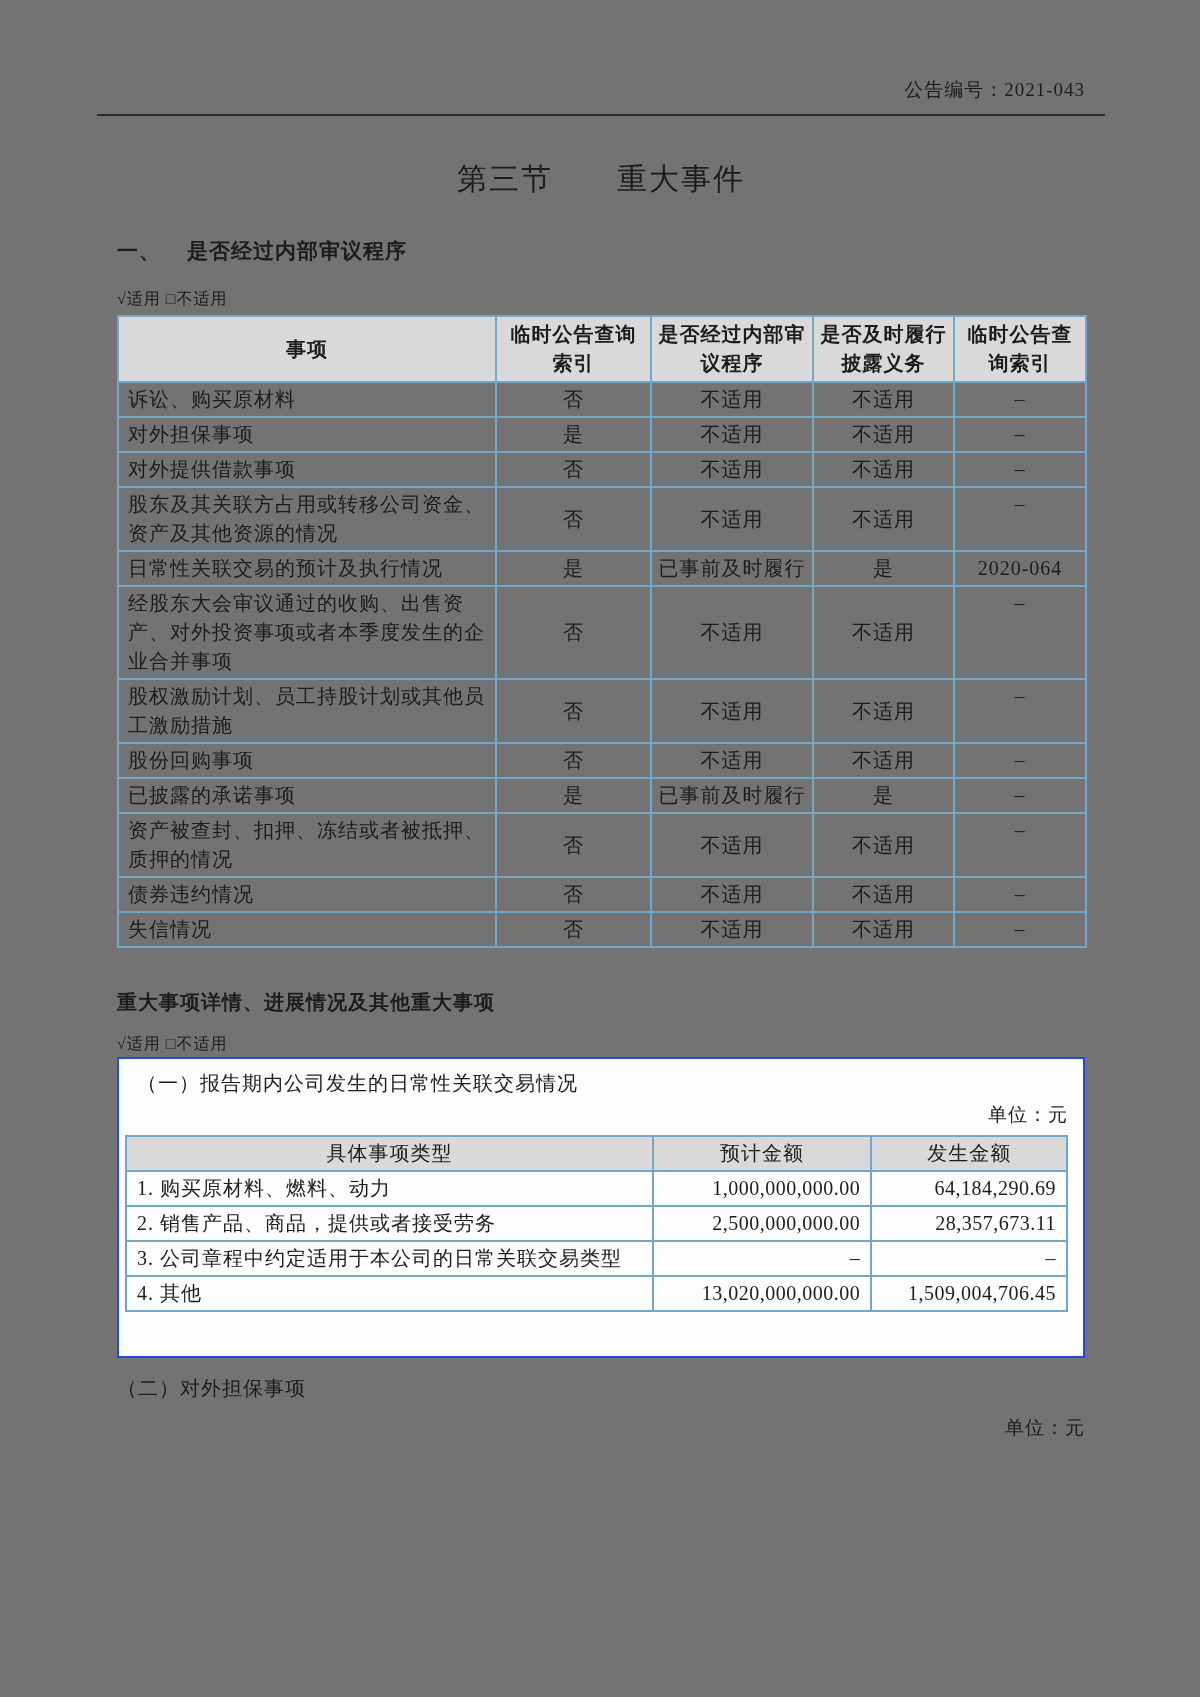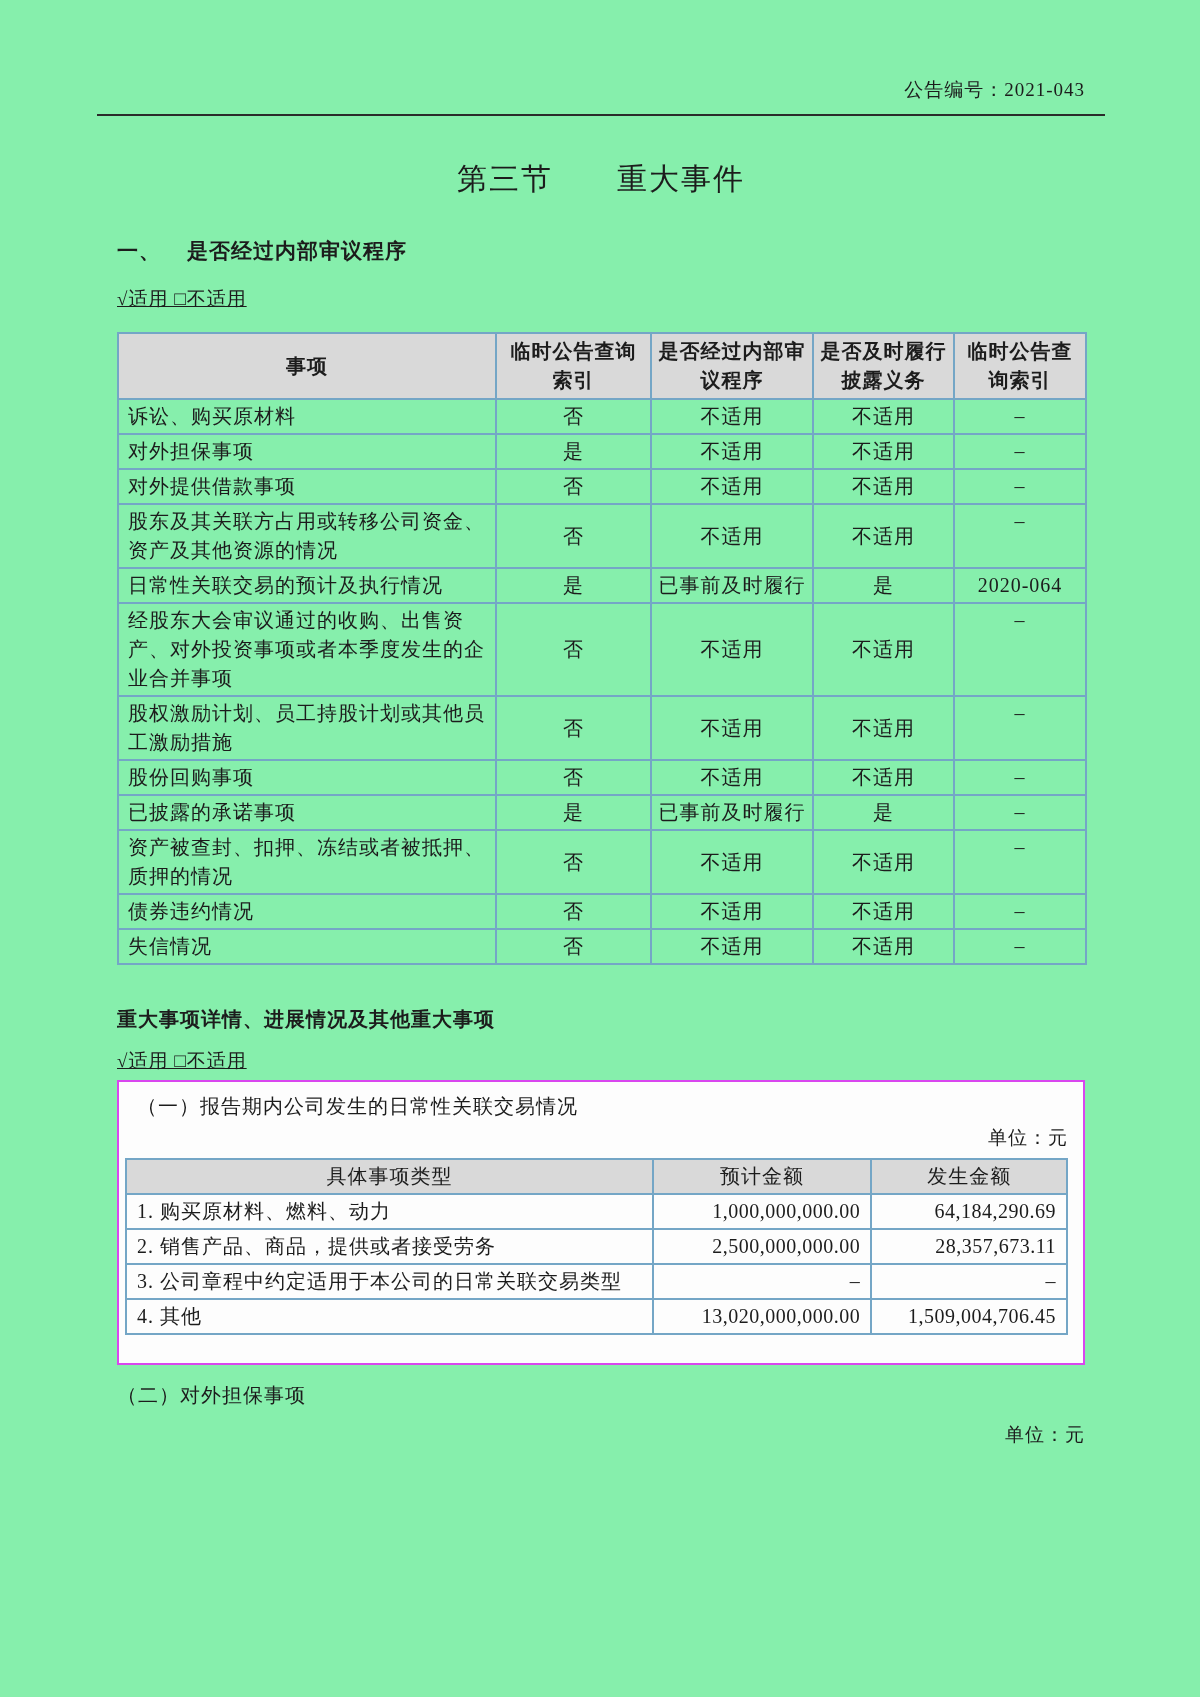--- a/index.html
+++ b/index.html
@@ -1,21 +1,21 @@
 <!DOCTYPE html>
 <html><head>
 <meta charset="utf-8">
 <style>
   * { margin: 0; padding: 0; box-sizing: border-box; }
   html, body { background: #f6f6f6; }
   .page {
     position: relative;
     width: 1200px;
     height: 1697px;
-    background: #86efac;
+    background: #737373;
     overflow: hidden;
     font-family: "Liberation Serif", "DejaVu Serif", serif;
     color: #1c1c1c;
   }
   .content {
     padding: 78px 115px 0 117px;
   }
   .announce {
     text-align: right;
     font-size: 19px;
@@ -39,29 +39,28 @@
     margin-top: 36px;
     display: flex;
     font-size: 21px;
     font-weight: bold;
     letter-spacing: 1px;
     line-height: 30px;
   }
   .sec-heading .sec-num { width: 70px; }
   .applicable {
     margin-top: 20px;
-    font-size: 19px;
+    font-size: 16px;
     letter-spacing: 1px;
     line-height: 26px;
-    text-decoration: underline;
   }
   
   table { border-collapse: collapse; table-layout: fixed; }
   .t1 {
-    margin-top: 20px;
+    margin-top: 3px;
     width: 968px;
     font-size: 20px;
   }
   .t1 th, .t1 td {
     border: 2px solid #74a6c6;
     letter-spacing: 1px;
     line-height: 29px;
     padding: 2px 5px;
   }
   .t1 th {
@@ -82,23 +81,22 @@
   
   .details-heading {
     margin-top: 40px;
     font-size: 20px;
     font-weight: bold;
     letter-spacing: 1px;
     line-height: 29px;
   }
   .applicable2 { margin-top: 14px; }
   .detail-box {
-    margin-top: 6px;
-    border: 2px solid #d946ef;
-    padding: 10px 15px 28px 6px;
+    border: 2px solid #1d4ed8;
+    padding: 10px 15px 44px 6px;
     background: #fdfdfd;
   }
   .sub-title {
     font-size: 20px;
     letter-spacing: 1px;
     line-height: 28px;
     padding-left: 12px;
   }
   .unit-label {
     margin-top: 6px;

